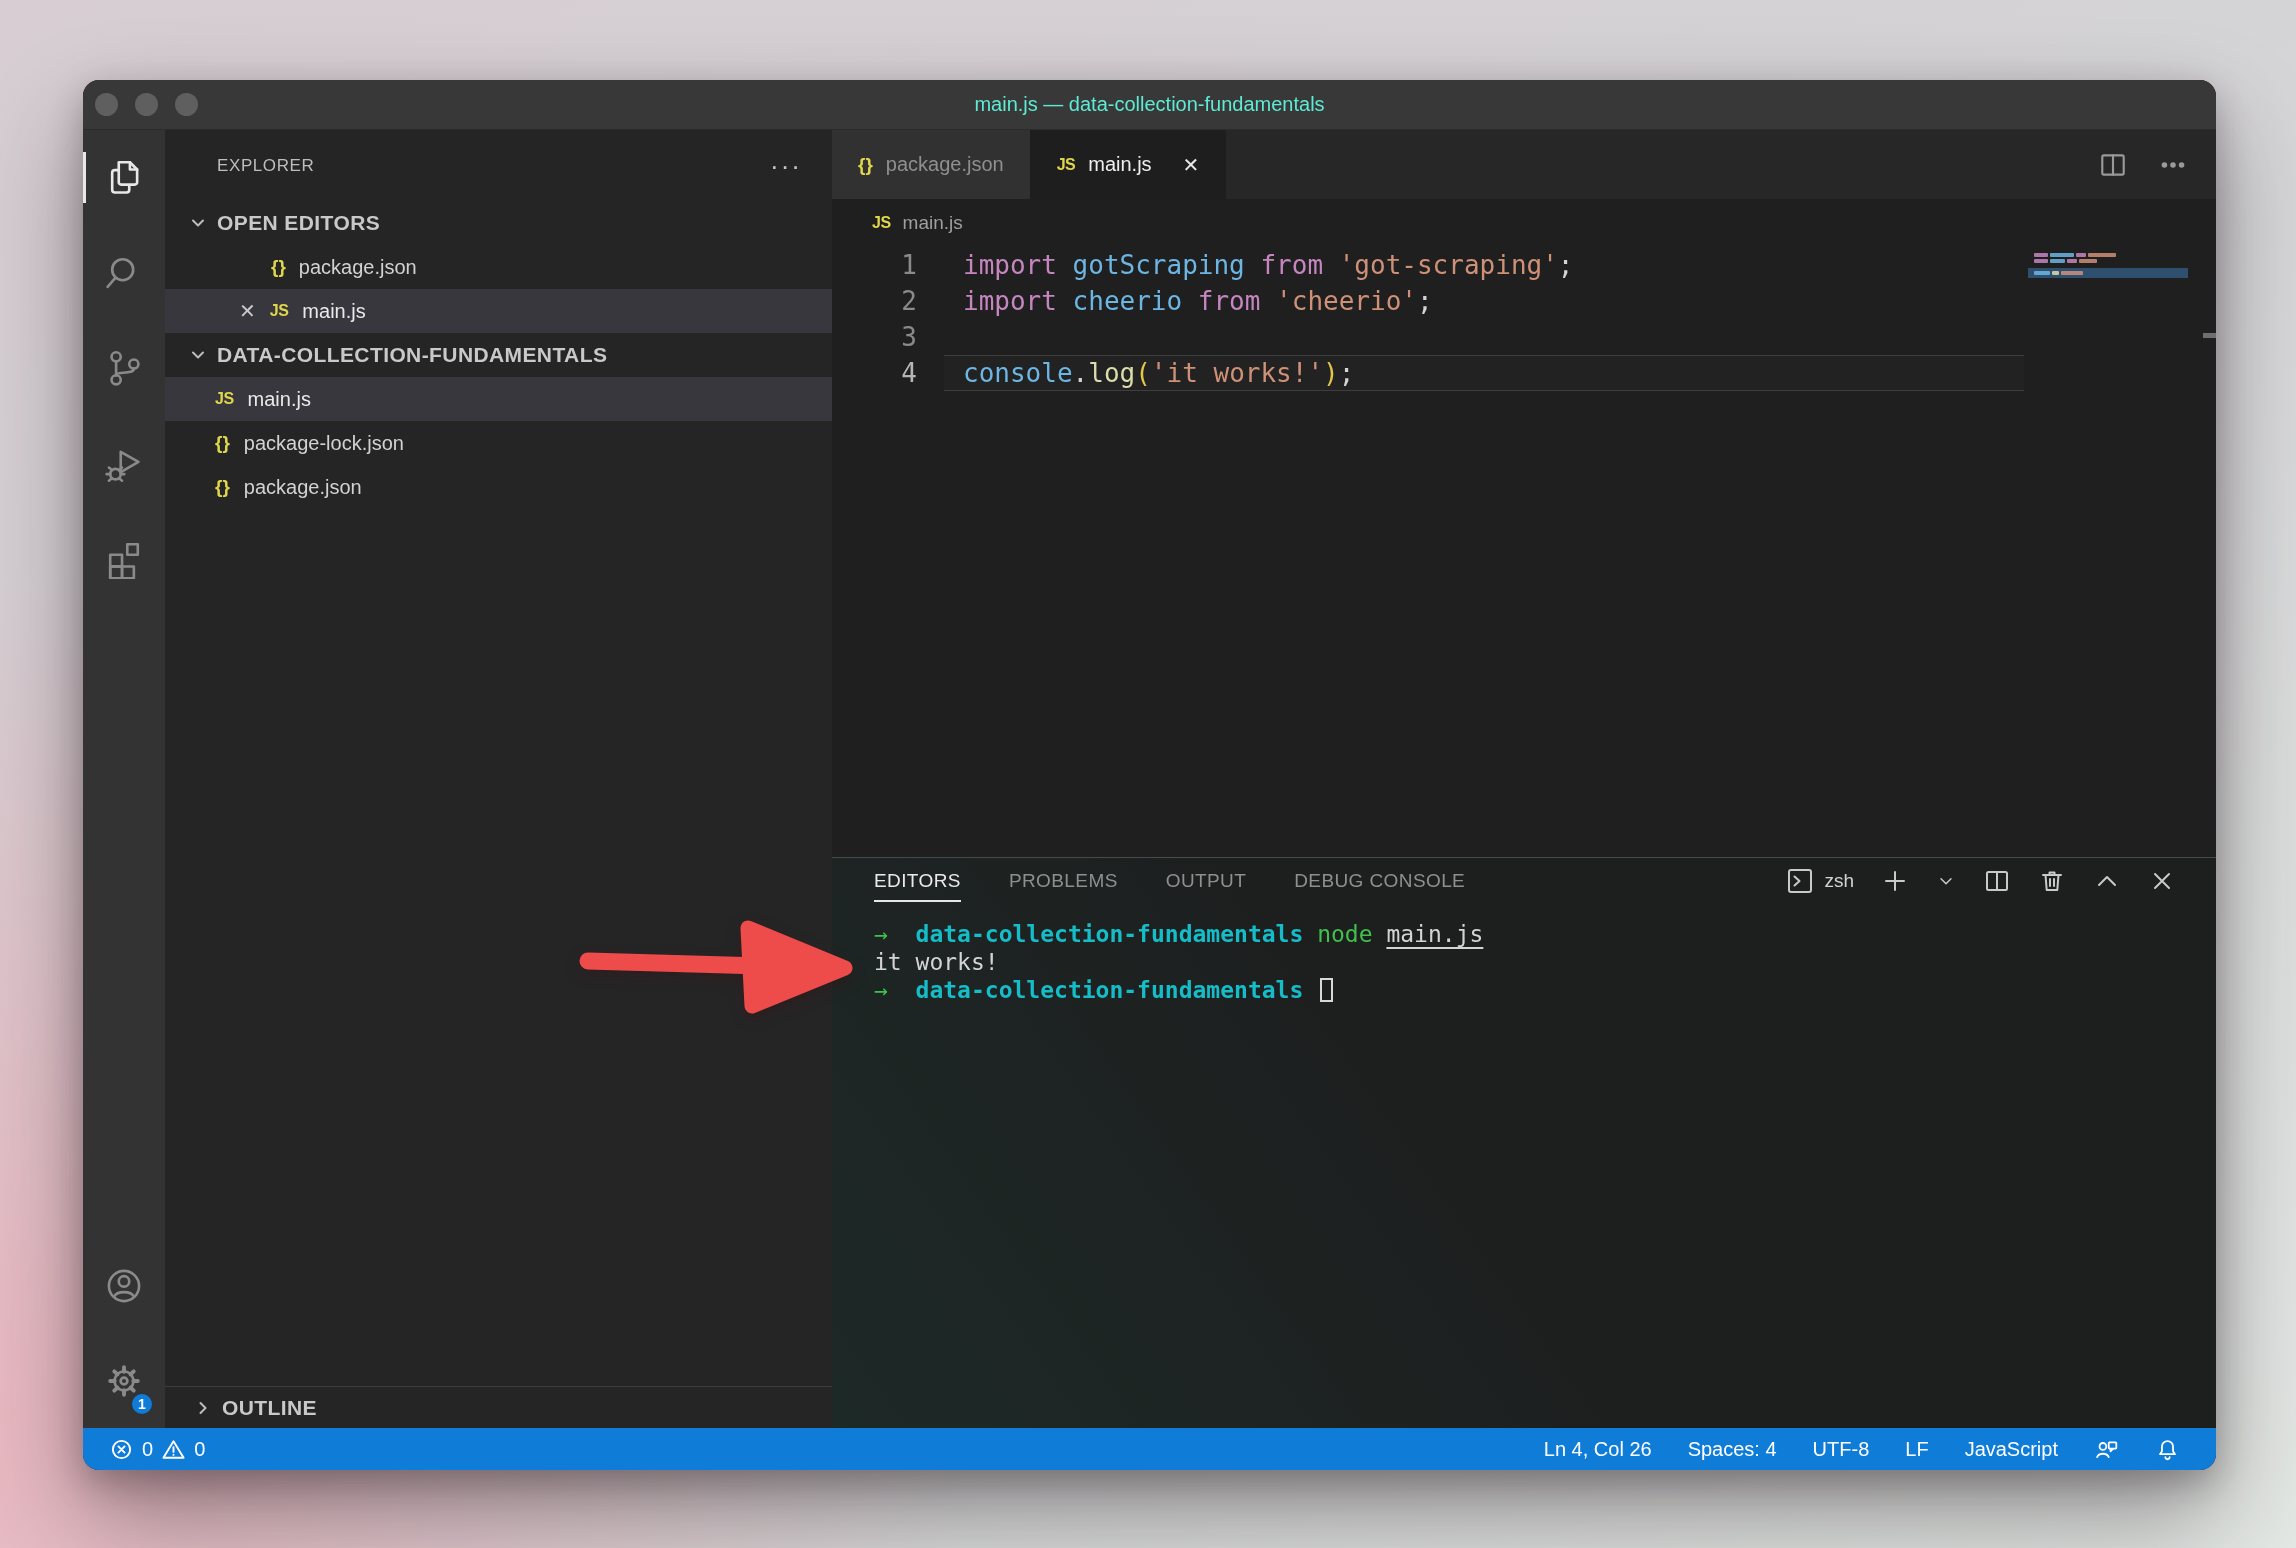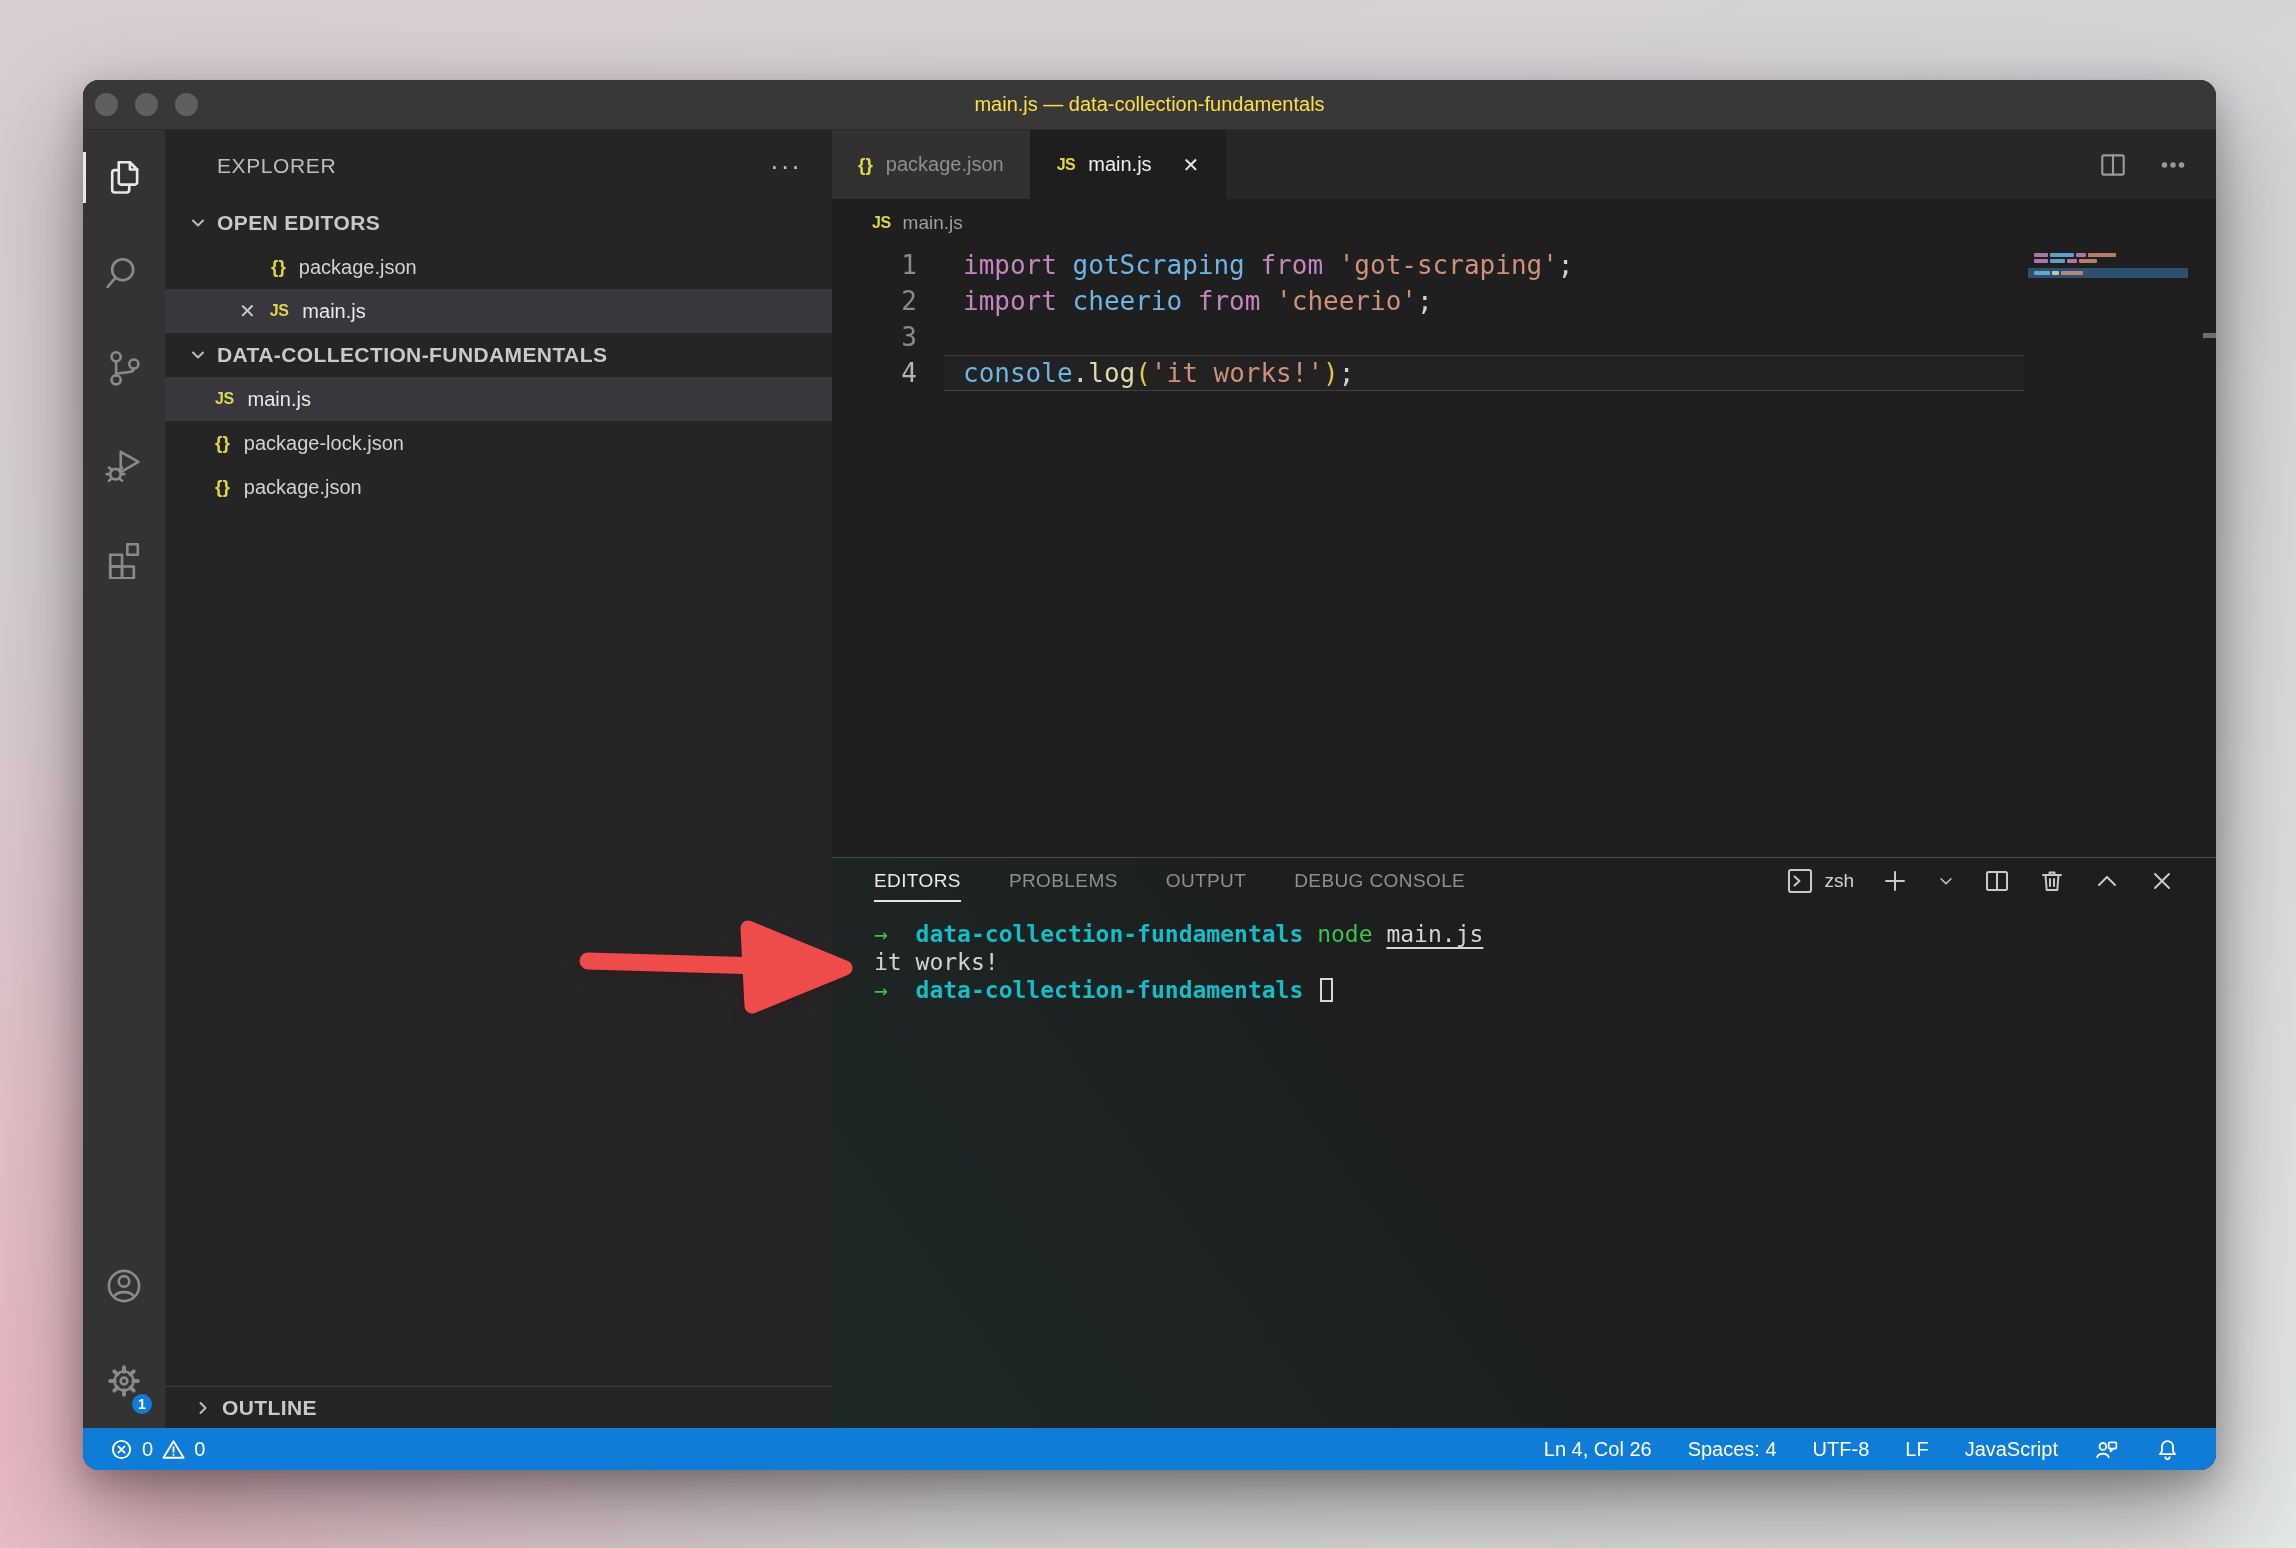--- a/index.html
+++ b/index.html
@@ -20,41 +20,41 @@
     box-shadow: 0 48px 100px rgba(30,20,25,0.40), 0 12px 34px rgba(30,20,25,0.28);
     display:flex; flex-direction:column;
   }
   .titlebar {
     height:50px; background:#383838; flex:0 0 auto; position:relative;
     display:flex; align-items:center; justify-content:center;
     border-bottom:1px solid #2b2b2b;
   }
   .traffic { position:absolute; left:12px; top:0; bottom:0; display:flex; align-items:center; gap:17px; }
   .light { width:23px; height:23px; border-radius:50%; background:#5f5f5f; }
-  .title { color:#fde047; font-size:20px; }
+  .title { color:#5eead4; font-size:20px; }
 
   .main { flex:1 1 auto; display:flex; min-height:0; }
 
   
   .activitybar { width:82px; background:#333334; display:flex; flex-direction:column; flex:0 0 auto; }
   .ab-item { height:95px; display:flex; align-items:center; justify-content:center; color:#8a8a8a; position:relative; }
   .ab-item.active { color:#e8e8e8; }
   .ab-item.active::before { content:''; position:absolute; left:0; top:22px; bottom:22px; width:3px; background:#e8e8e8; }
   .ab-item svg { width:42px; height:42px; }
   .ab-bottom { margin-top:auto; }
   .ab-badge {
     position:absolute; right:11px; bottom:12px; width:24px; height:24px; border-radius:50%;
     background:var(--c-accent,#0f7cd8); color:#fff; font-size:14px; font-weight:bold;
     display:flex; align-items:center; justify-content:center; border:2px solid #333334;
   }
 
   
   .sidebar { width:667px; background:#252526; flex:0 0 auto; position:relative; display:flex; flex-direction:column; color:#cccccc; }
   .sb-title { height:71px; display:flex; align-items:center; padding:0 30px 0 52px; }
-  .sb-title .t { font-size:21px; color:#bdbdbd; letter-spacing:0.6px; }
+  .sb-title .t { font-size:17px; color:#bdbdbd; letter-spacing:0.6px; }
   .sb-more { margin-left:auto; color:#c5c5c5; font-size:26px; letter-spacing:2px; line-height:10px; cursor:default; }
   .row { height:44px; display:flex; align-items:center; font-size:20px; color:#d2d2d2; position:relative; }
   .row.selected { background:#37373d; }
   .sec-head { font-weight:bold; font-size:21px; letter-spacing:0.4px; color:#c9c9c9; }
   .chev { width:16px; height:16px; color:#bdbdbd; flex:0 0 auto; }
   .json-badge { color:#e0d64b; font-weight:bold; font-size:19px; letter-spacing:0px; }
   .js-badge { color:#e0d64b; font-weight:bold; font-size:16px; letter-spacing:-0.5px; }
   .x-close { color:#c9c9c9; font-size:20px; line-height:1; }
   .sb-outline { margin-top:auto; border-top:1px solid #3c3c3c; height:42px; display:flex; align-items:center; padding-left:30px; gap:11px; }
 

